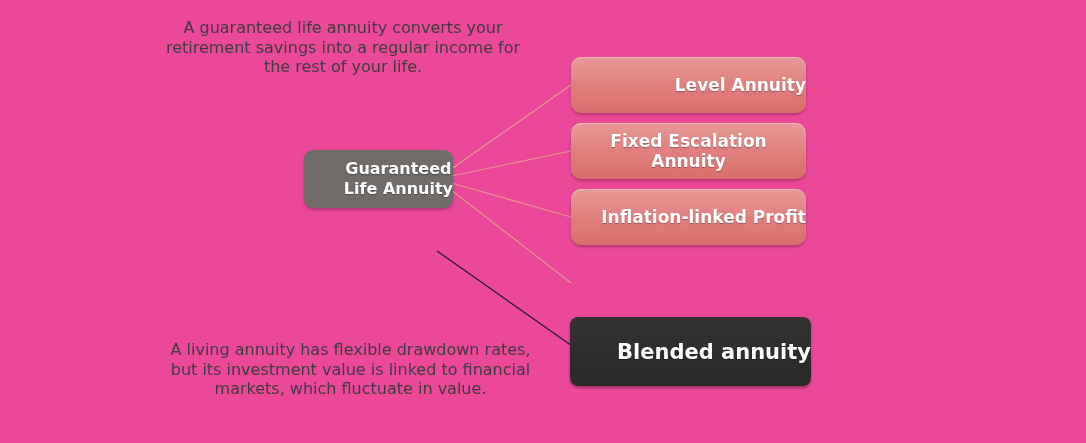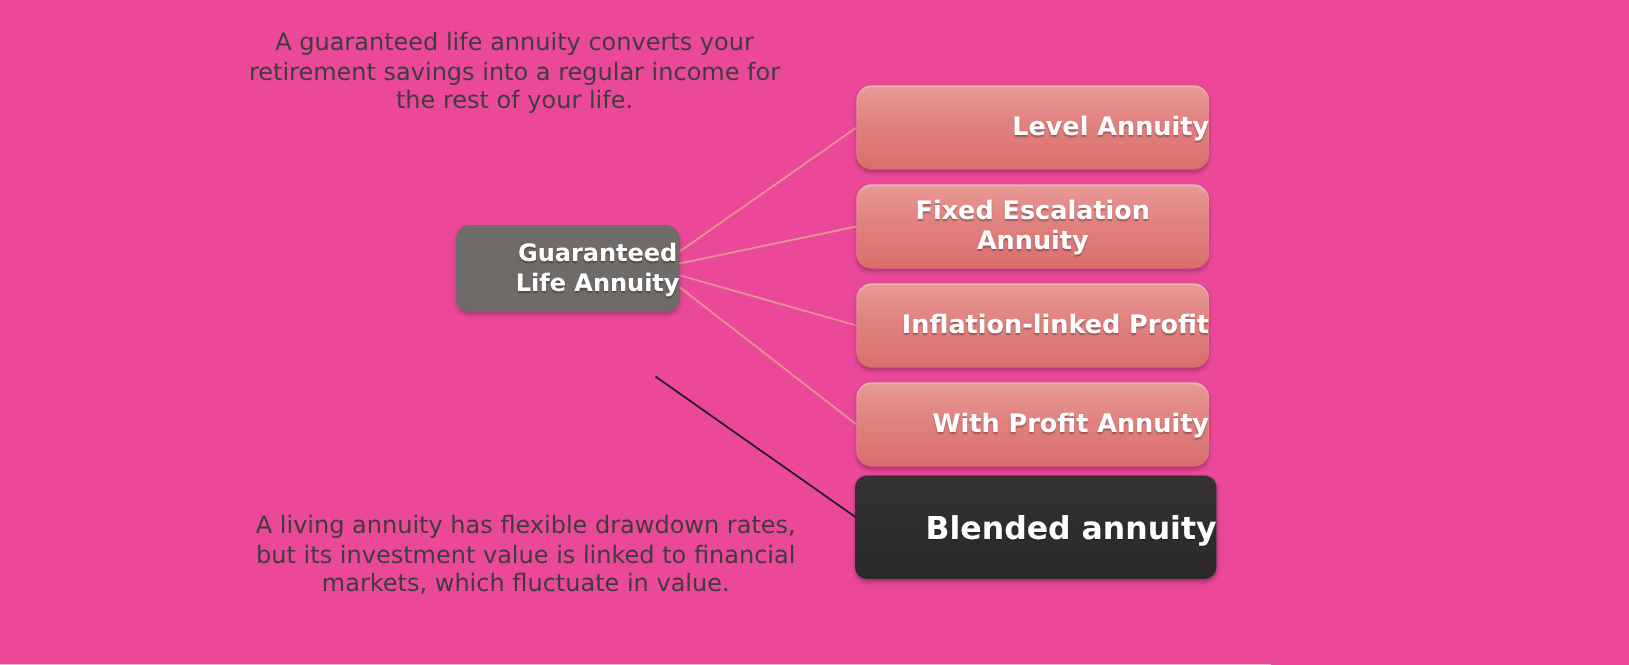--- a/index.html
+++ b/index.html
@@ -119,23 +119,20 @@
   </div>
 
   <div class="node node-option node-fixed">
     <span class="label">Fixed Escalation Annuity</span>
   </div>
 
   <div class="node node-option node-inflation">
     <span class="label">Inflation-linked Profit</span>
   </div>
 
-  <div class="node node-option node-withprofit">
-    <span class="label">With Profit Annuity</span>
-  </div>
 
   <div class="node node-blended">
     <span class="label">Blended annuity</span>
   </div>
 
   <div class="note note-bottom">A living annuity has flexible drawdown rates,
 but its investment value is linked to financial
 markets, which fluctuate in value.</div>
 
 </div>

